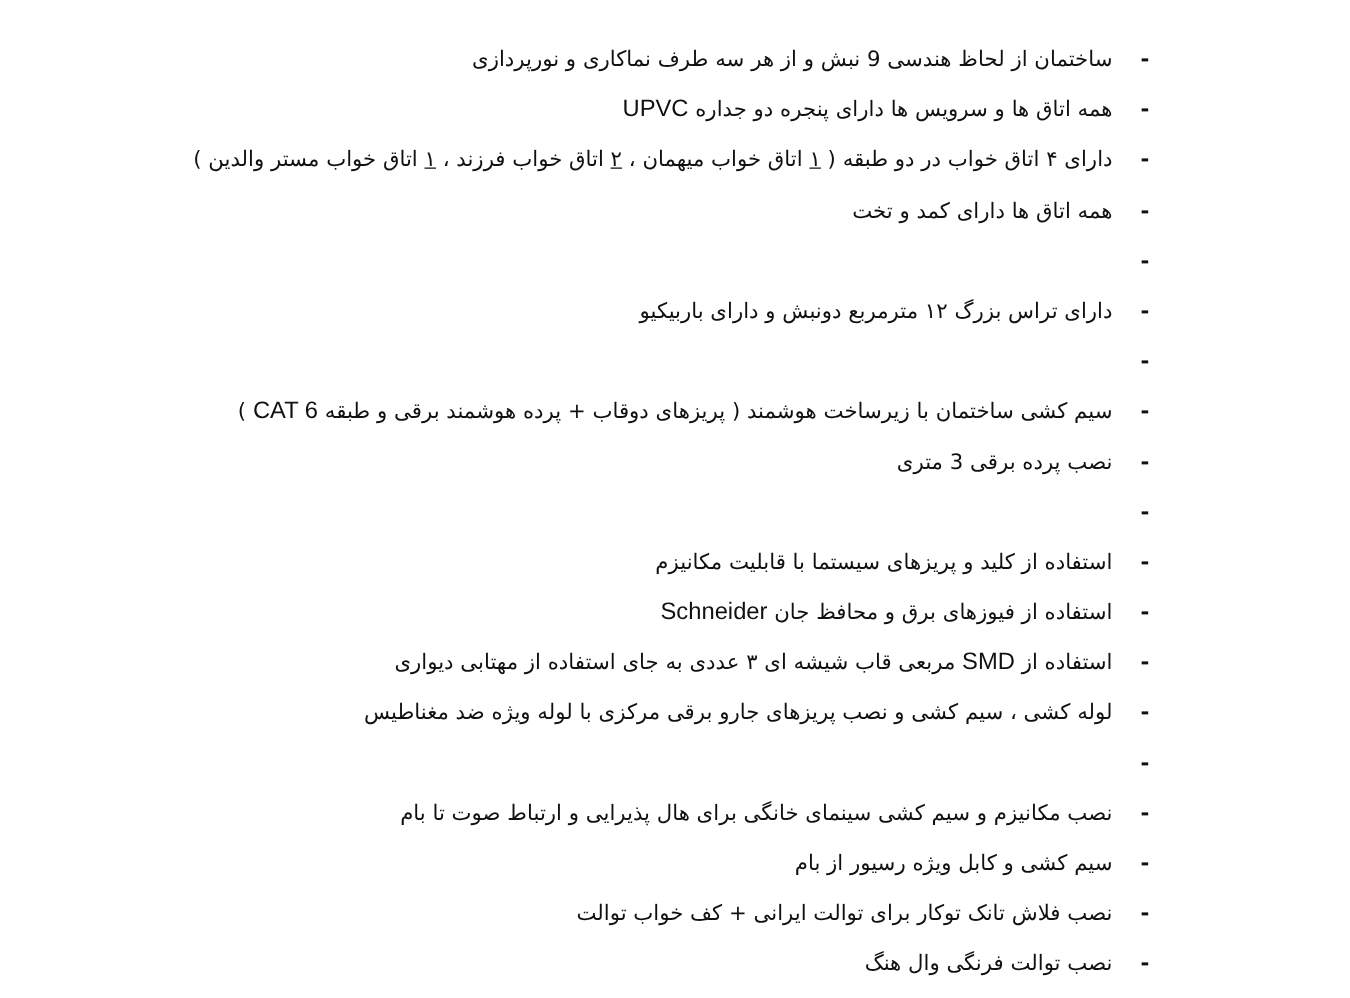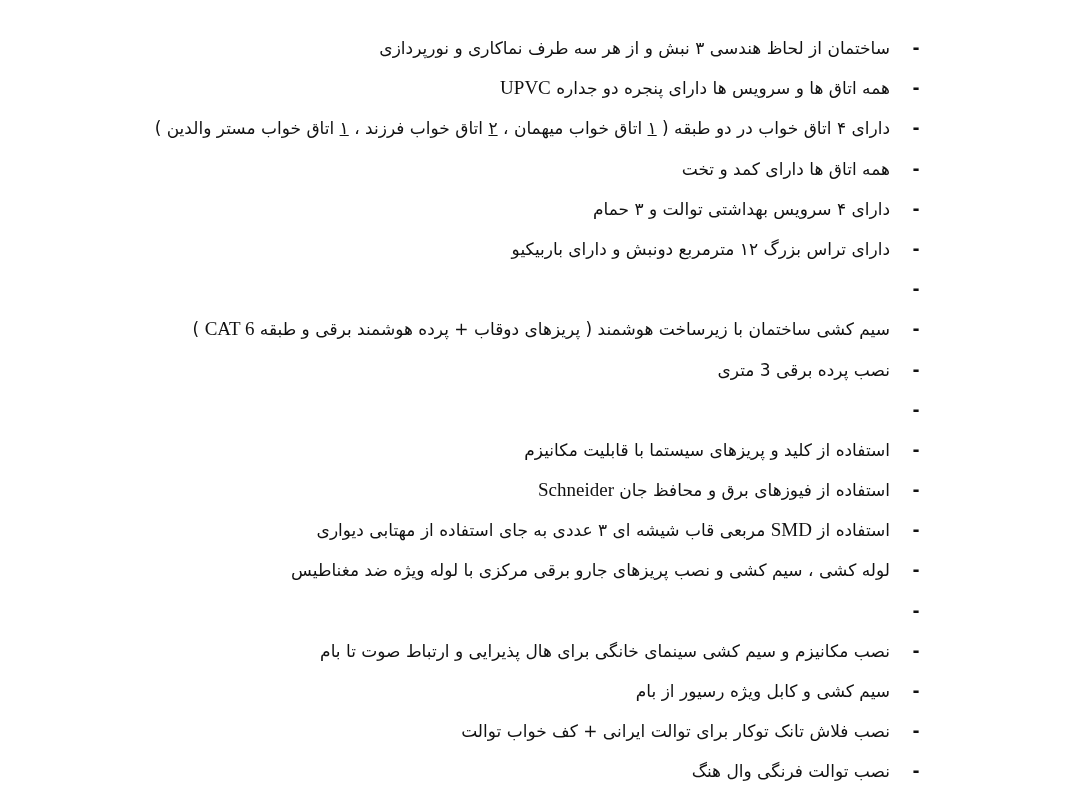--- a/index.html
+++ b/index.html
@@ -44,58 +44,57 @@
       font-weight: bold;
     }
     .item-text {
       position: absolute;
       right: 190px;
       top: 0;
       font-size: 17px;
       unicode-bidi: plaintext;
     }
     .latin {
-      font-family: Liberation Serif, serif;
+      font-family: Liberation Sans, sans-serif;
       font-size: 19px;
       direction: ltr;
       unicode-bidi: isolate;
     }
     .num-u {
       text-decoration: underline;
     }
   </style>
 </head>
 <body>
 
 <div class="page">
   <ul class="feature-list">
 
     <li class="feature-item">
       <span class="bullet">-</span>
-      <span class="item-text">ساختمان از لحاظ هندسی ۳ نبش و از هر سه طرف نماکاری و نورپردازی</span>
+      <span class="item-text">ساختمان از لحاظ هندسی 9 نبش و از هر سه طرف نماکاری و نورپردازی</span>
     </li>
 
     <li class="feature-item">
       <span class="bullet">-</span>
       <span class="item-text"><span>همه اتاق ها و سرویس ها دارای پنجره دو جداره </span><span class="latin">UPVC</span><span></span></span>
     </li>
 
     <li class="feature-item">
       <span class="bullet">-</span>
       <span class="item-text"><span>دارای ۴ اتاق خواب در دو طبقه ( </span><span class="num-u">۱</span><span> اتاق خواب میهمان ، </span><span class="num-u">۲</span><span> اتاق خواب فرزند ، </span><span class="num-u">۱</span><span> اتاق خواب مستر والدین )</span></span>
     </li>
 
     <li class="feature-item">
       <span class="bullet">-</span>
       <span class="item-text">همه اتاق ها دارای کمد و تخت</span>
     </li>
 
     <li class="feature-item">
       <span class="bullet">-</span>
-      <span class="item-text">دارای ۴ سرویس بهداشتی توالت و ۳ حمام</span>
     </li>
 
     <li class="feature-item">
       <span class="bullet">-</span>
       <span class="item-text">دارای تراس بزرگ ۱۲ مترمربع دونبش و دارای باربیکیو</span>
     </li>
 
     <li class="feature-item">
       <span class="bullet">-</span>
     </li>

